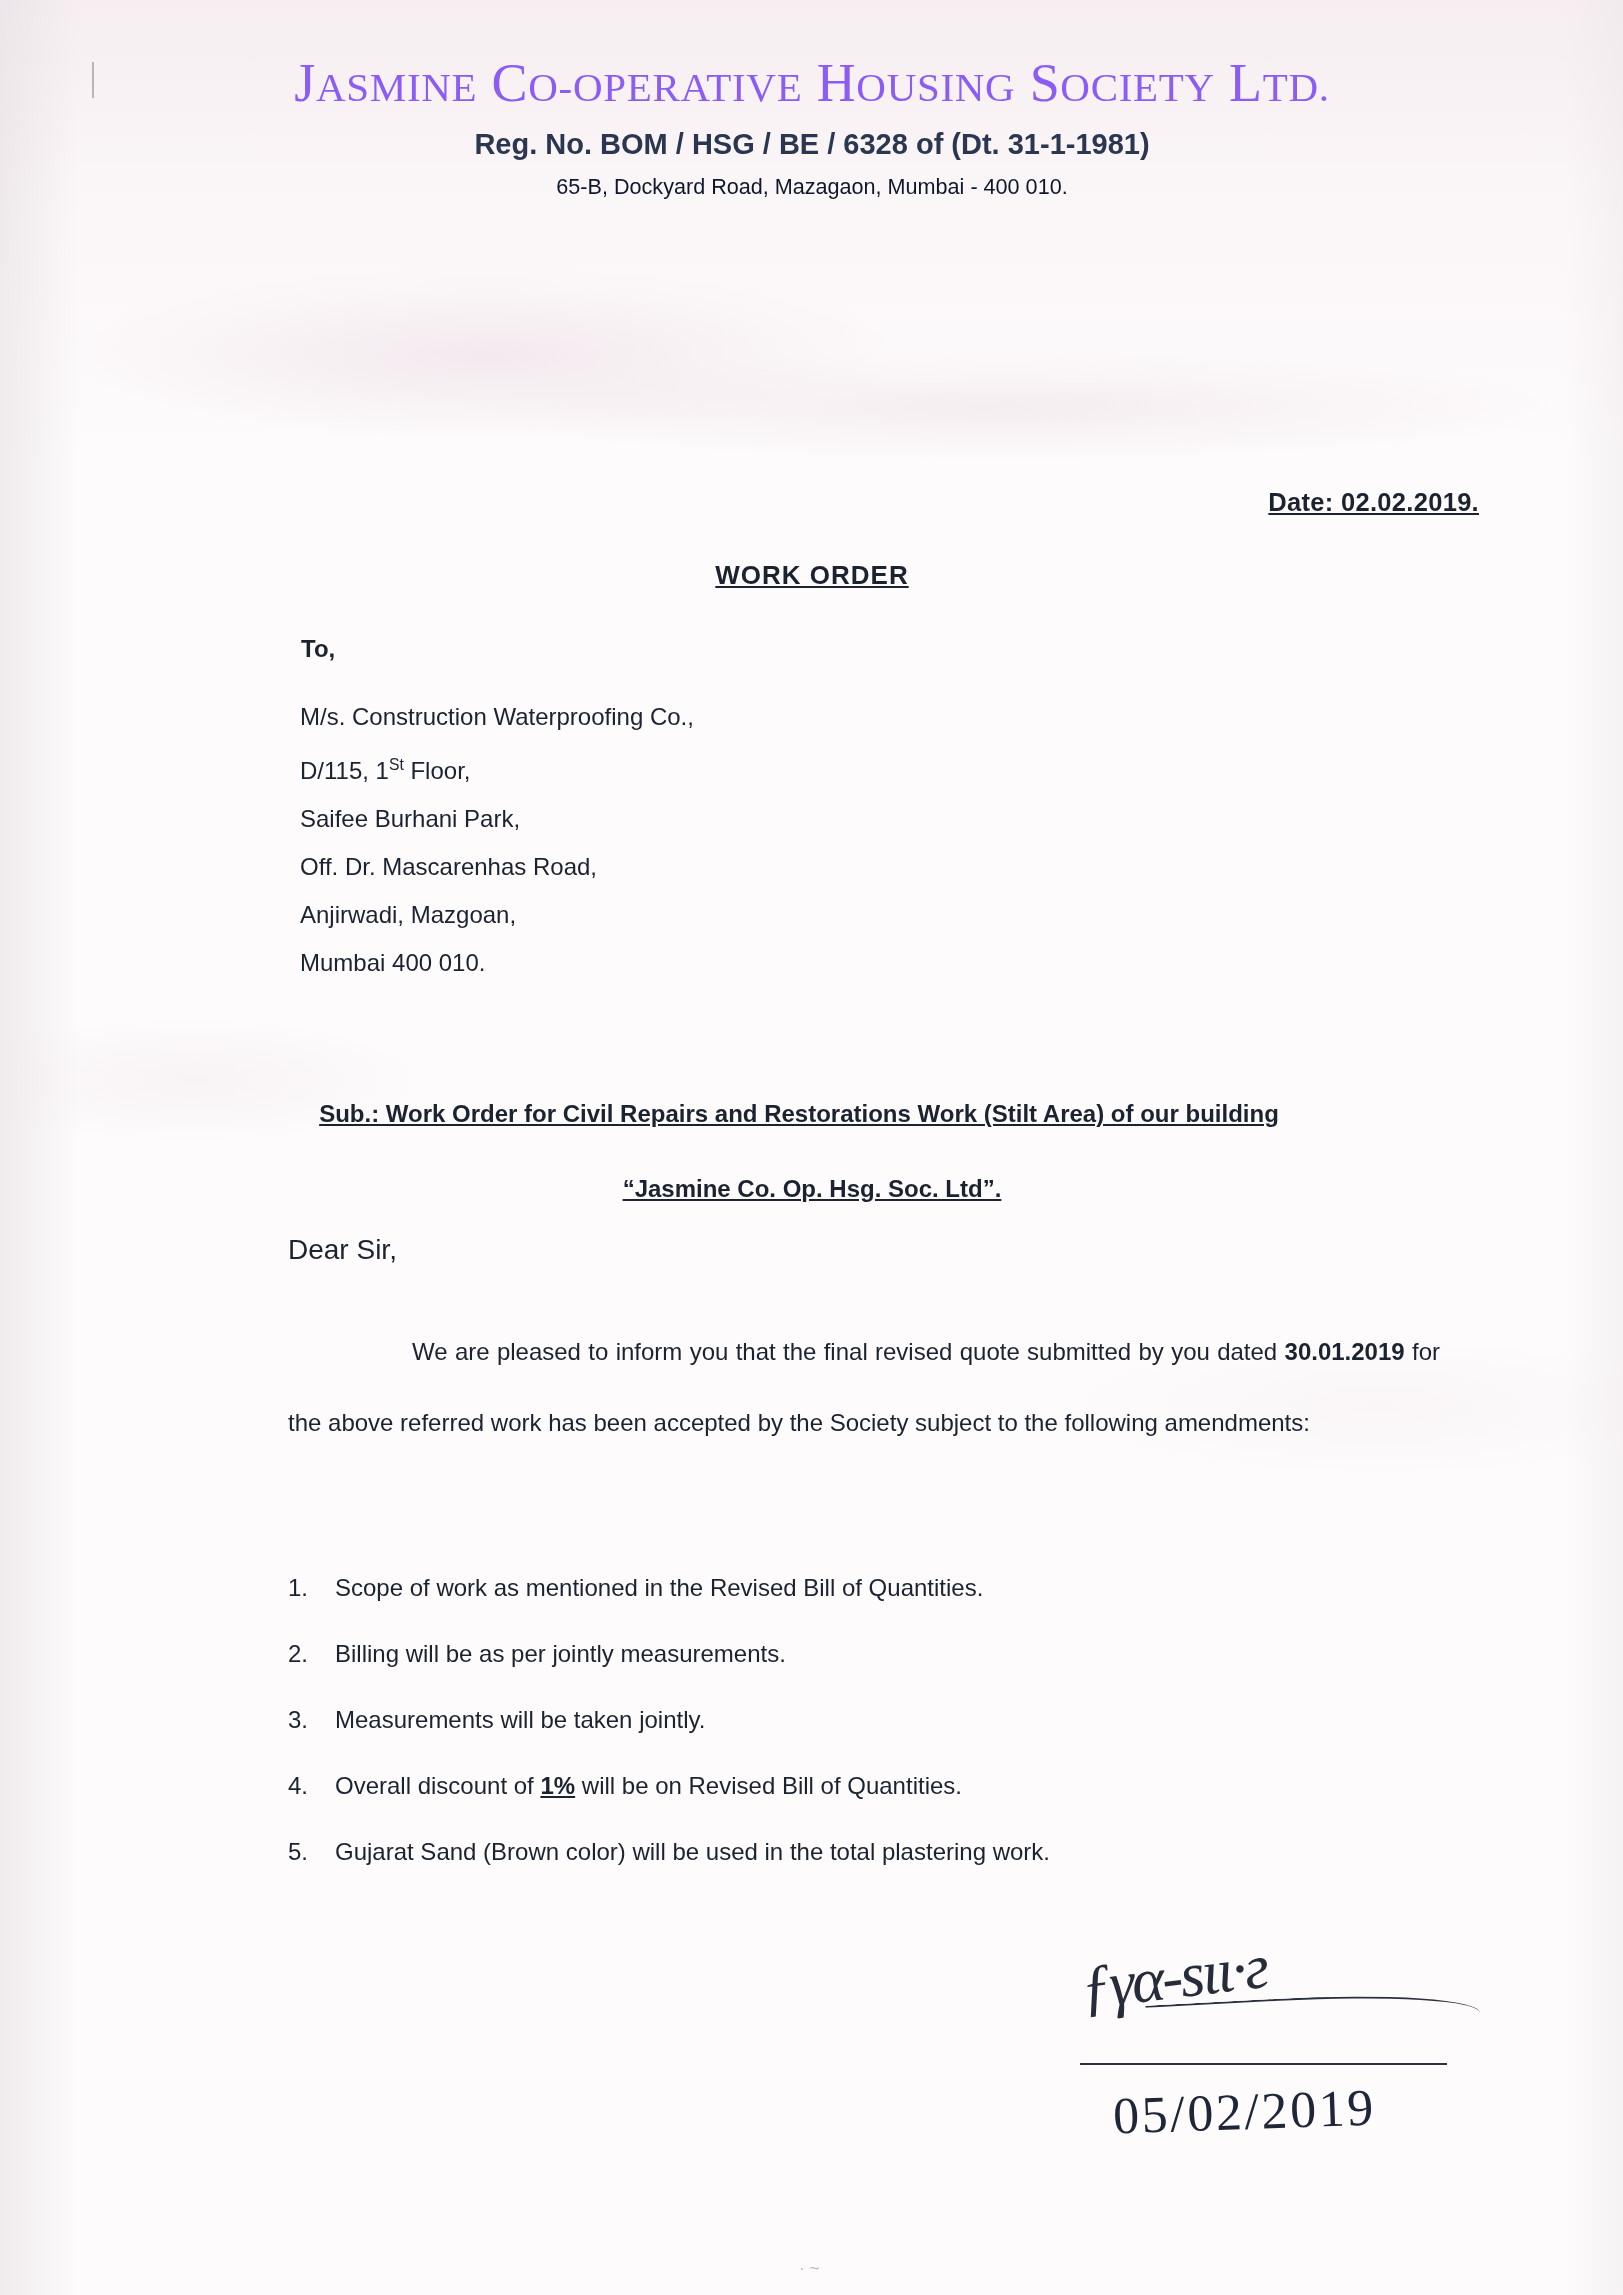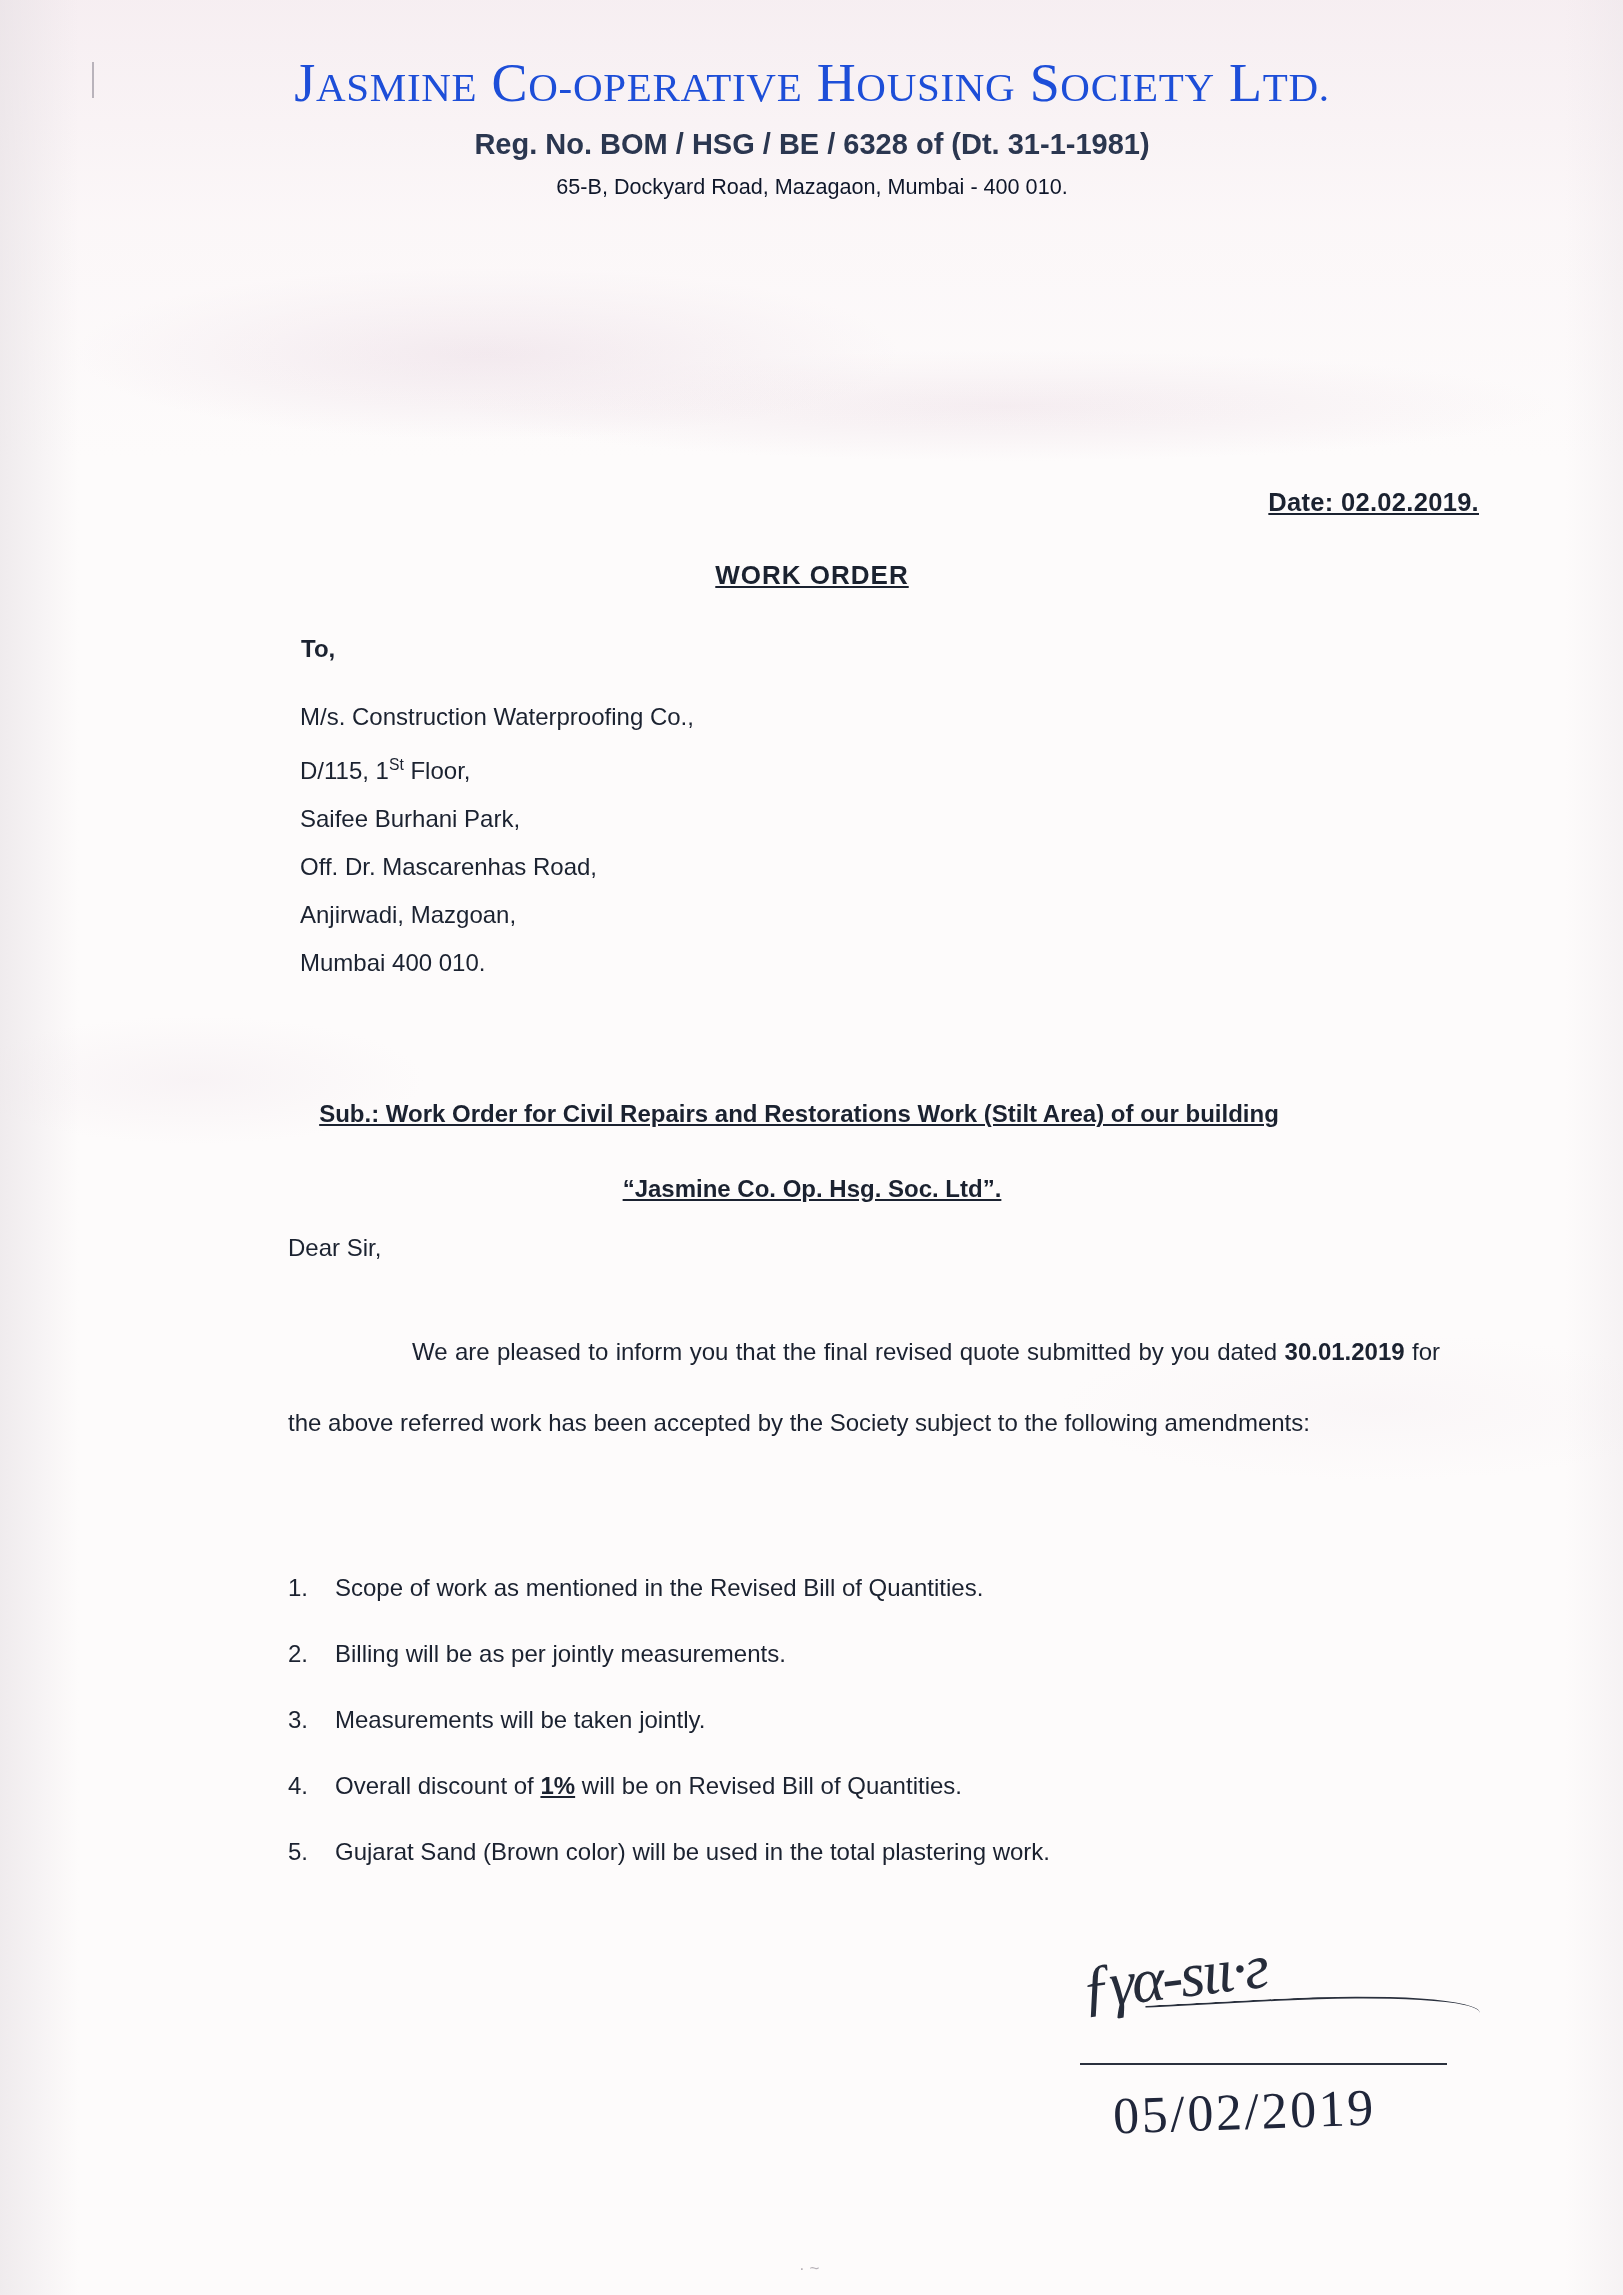--- a/index.html
+++ b/index.html
@@ -47,21 +47,21 @@
     position: absolute;
     top: 52px;
     left: 0;
     width: 1624px;
     text-align: center;
   }
   .society-name {
     font-family: "Liberation Serif", serif;
     font-size: 54px;
     letter-spacing: 0.7px;
-    color: #1d4ed8;
+    color: #8b5cf6;
     white-space: nowrap;
   }
   .society-name .cap {
     font-size: 54px;
   }
   .society-name .sc {
     font-size: 41px;
   }
   .reg-line {
     margin-top: 14.4px;
@@ -143,21 +143,21 @@
   .subject .l2 {
     display: block;
     margin-top: 47px;
     text-decoration: underline;
   }
 
   .salutation {
     position: absolute;
     top: 1234px;
     left: 288px;
-    font-size: 24px;
+    font-size: 28px;
   }
   .para {
     position: absolute;
     top: 1316px;
     left: 288px;
     width: 1152px;
     font-size: 24px;
     line-height: 71px;
     text-align: justify;
     text-indent: 124px;

